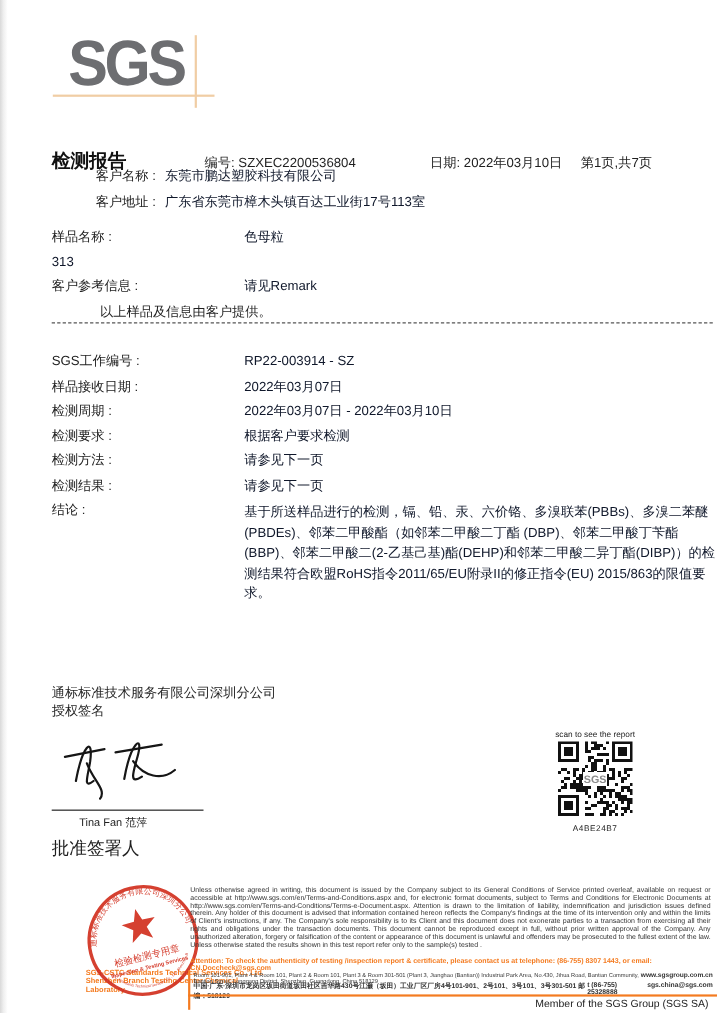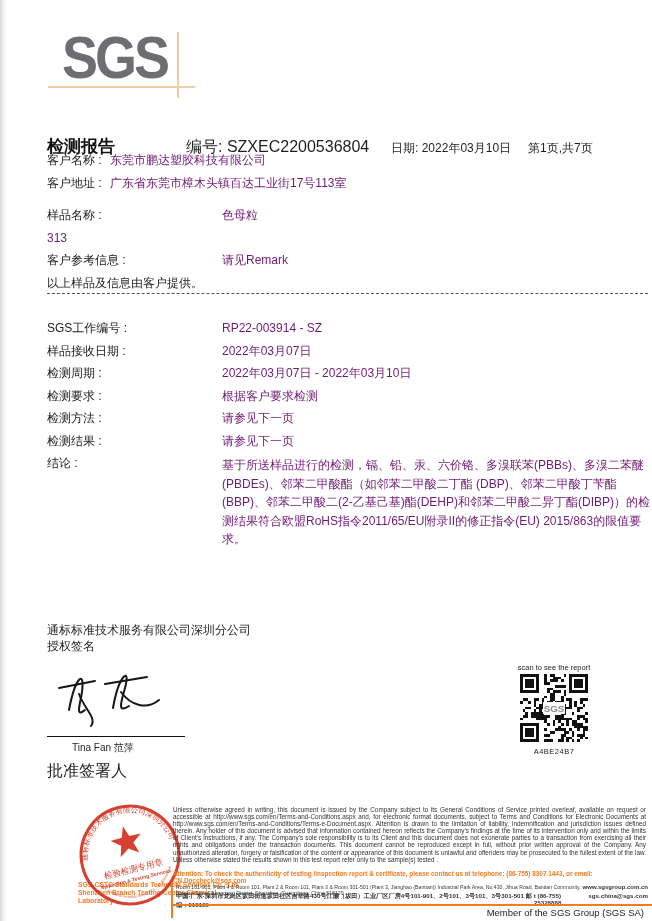--- a/index.html
+++ b/index.html
@@ -8,41 +8,41 @@
   .scan-edge{position:absolute;left:0;top:0;width:7px;height:921px;
              background:linear-gradient(90deg,#d9d9d9 0,#efefef 45%,#ffffff 100%);}
   
   .logo-text{position:absolute;left:62px;top:24px;font-size:54px;font-weight:bold;
              color:#6d6e71;letter-spacing:-3px;transform:scaleY(1.08);transform-origin:top left;}
   .logo-hline{position:absolute;left:48px;top:86px;width:147px;height:2px;background:#f0cda4;}
   .logo-vline{position:absolute;left:177px;top:32px;width:2px;height:66px;background:#f0cda4;}
   
   .title-row{position:absolute;left:47px;top:114px;width:580px;display:flex;align-items:baseline;margin-top:21px;}
   .title-main{font-size:17px;font-weight:bold;width:139px;color:#111;}
-  .title-no{width:205px;font-size:16px;}
+  .title-no{width:205px;font-size:12px;}
   .title-date{width:137px;font-size:12px;}
   .title-page{font-size:12px;}
   
   .grp{position:absolute;left:47px;font-size:12px;line-height:14px;}
   .row{display:flex;margin-bottom:8.5px;}
   .lbl{flex:none;color:#222;}
   .w1{width:63px;}
   .w2{width:175px;}
-  .val{color:#701a75;}
-  .note-line{margin-top:2px;}
+  .val{color:#0f172a;}
+  .note-line{margin-top:2px;margin-left:44px;}
   .dashed-rule{position:absolute;left:47px;top:293px;width:601px;border-top:1px dashed #555;}
   .conclusion .val{width:430px;line-height:18.5px;}
   
   .sig-grp{position:absolute;left:47px;top:622px;font-size:12px;line-height:16px;}
   .sig-svg{position:absolute;left:55px;top:658px;}
   .sig-line{position:absolute;left:47px;top:736px;width:138px;border-top:1.5px solid #111;}
   .sig-name{position:absolute;left:32px;top:741px;font-size:10px;margin-left:40px;}
   .sig-title{position:absolute;left:47px;top:761px;font-size:16px;}
   
-  .qr-block{position:absolute;left:501px;top:663px;width:80px;text-align:center;margin-left:13px;}
+  .qr-block{position:absolute;left:501px;top:663px;width:80px;text-align:center;}
   .qr-caption{font-size:7.5px;color:#222;margin-bottom:2px;}
   .qr-code-text{font-size:7.5px;color:#222;margin-top:1px;letter-spacing:.5px;}
   
   .stamp{position:absolute;left:74px;top:799px;width:112px;height:112px;
          transform:rotate(-14deg);opacity:.92;pointer-events:none;}
   .footer-co{position:absolute;left:78px;top:881px;width:165px;font-size:6.8px;line-height:8px;
              color:#f47b20;font-weight:bold;}
   .disclaimer{position:absolute;left:173px;top:806px;width:473px;font-size:6.35px;line-height:7.1px;
               color:#333;text-align:justify;}
   .attention{position:absolute;left:173px;top:869.5px;width:473px;font-size:6.4px;line-height:7.2px;
@@ -67,21 +67,21 @@
   <div class="logo-hline"></div>
   <div class="logo-vline"></div>
 
   <div class="title-row">
     <span class="title-main">检测报告</span>
     <span class="title-no"><span>编号:</span> <span>SZXEC2200536804</span></span>
     <span class="title-date"><span>日期:</span> <span>2022年03月10日</span></span>
     <span class="title-page">第1页,共7页</span>
   </div>
 
-  <div class="grp" style="top:153px;">
+  <div class="grp" style="top:153px;margin-left:40px;">
     <div class="row">
       <span class="lbl w1">客户名称 :</span>
       <span class="val">东莞市鹏达塑胶科技有限公司</span>
     </div>
     <div class="row">
       <span class="lbl w1">客户地址 :</span>
       <span class="val">广东省东莞市樟木头镇百达工业街17号113室</span>
     </div>
   </div>
 

